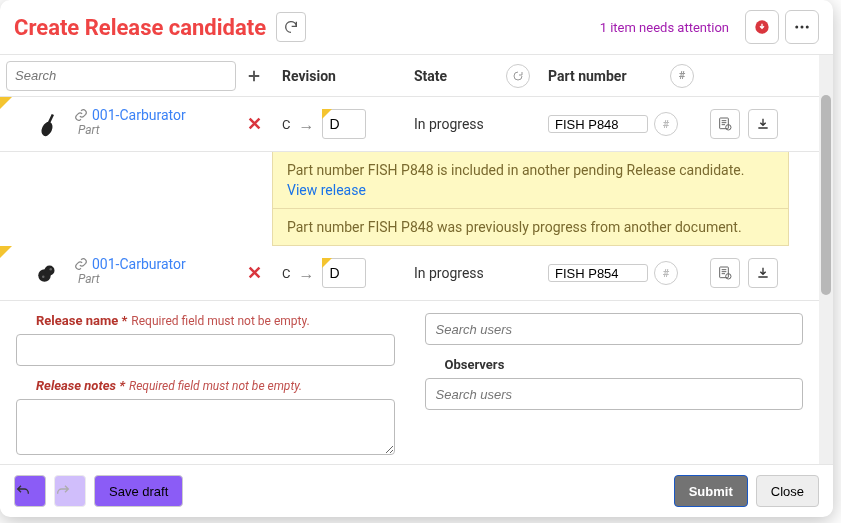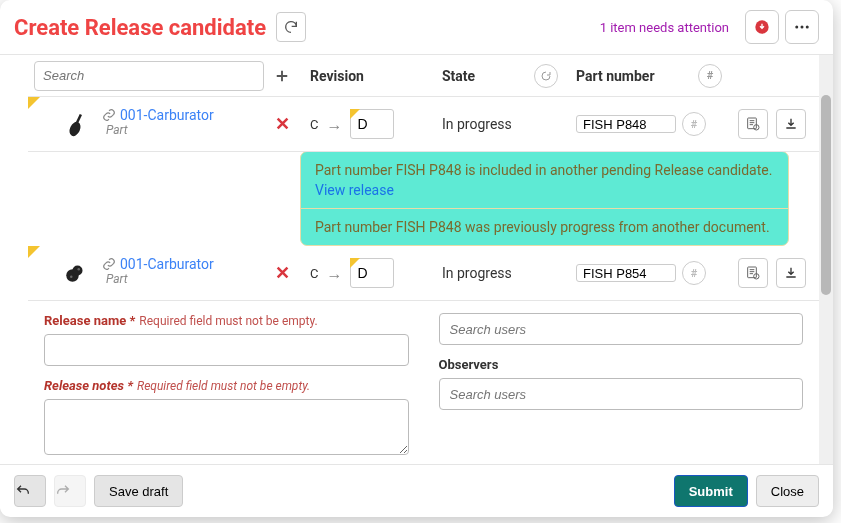--- a/index.html
+++ b/index.html
@@ -5,21 +5,21 @@
 * { box-sizing: border-box; margin: 0; padding: 0; }
 body { font-family: -apple-system, "Segoe UI", Roboto, Arial, sans-serif; font-size: 13px; color: #333; background: #fff; width: 841px; height: 523px; overflow: hidden; position: relative; }
 .modal { width: 833px; height: 517px; border-radius: 10px; box-shadow: 0 4px 20px rgba(0,0,0,0.25); display: flex; flex-direction: column; overflow: hidden; background: #fff; }
 .header { display: flex; align-items: center; padding: 10px 14px; border-bottom: 1px solid #e5e5e5; }
 .title { font-size: 22px; font-weight: 700; color: #ef4444; }
 .refresh-btn { width: 30px; height: 30px; border: 1px solid #ccc; border-radius: 4px; background: #fff; margin-left: 10px; display: flex; align-items: center; justify-content: center; cursor: pointer; }
 .spacer { flex: 1; }
 .attention { font-size: 13px; color: #a21caf; margin-right: 10px; }
 .icon-btn { width: 34px; height: 34px; border: 1px solid #ccc; border-radius: 6px; background: #fff; display: flex; align-items: center; justify-content: center; cursor: pointer; margin-left: 6px; }
 .icon-btn.danger svg { fill: #d9363e; }
-.body { flex: 1; display: flex; flex-direction: column; overflow: hidden; position: relative; padding-left: 28px; }
+.body { flex: 1; display: flex; flex-direction: column; overflow: hidden; position: relative; }
 .grid-header { display: flex; align-items: center; border-bottom: 1px solid #e5e5e5; height: 42px; }
 .search-cell { width: 272px; padding: 4px 6px; display: flex; align-items: center; gap: 6px; }
 .search-input { flex: 1; height: 30px; border: 1px solid #ccc; border-radius: 4px; padding: 0 8px; font-style: italic; font-size: 13px; color: #888; }
 .plus-btn { width: 24px; height: 24px; display: flex; align-items: center; justify-content: center; font-size: 22px; color: #666; cursor: pointer; }
 .col-rev { width: 132px; padding-left: 10px; font-weight: 700; font-size: 14px; }
 .col-state { width: 134px; padding-left: 10px; font-weight: 700; font-size: 14px; display: flex; align-items: center; justify-content: space-between; padding-right: 8px;}
 .col-part { width: 162px; padding-left: 10px; font-weight: 700; font-size: 14px; display: flex; align-items: center; justify-content: space-between; padding-right: 6px;}
 .col-act { flex:1; }
 .circ-btn { width: 24px; height: 24px; border:1px solid #ccc; border-radius:50%; display:flex;align-items:center;justify-content:center;color:#999;font-size:11px;}
 .row { display: flex; border-bottom: 1px solid #e5e5e5; position: relative; }
@@ -33,37 +33,37 @@
 .rev-cell { width: 132px; display:flex;align-items:center; padding:10px; gap:8px;}
 .arrow { color:#888; font-size:16px;}
 .rev-input { width: 44px; height: 30px; border:1px solid #ccc; border-radius:3px; text-align:left; padding:0 6px; font-size:14px; position:relative;}
 .rev-input-wrap { position:relative; display:inline-block;}
 .rev-input-wrap::before { content:""; position:absolute; top:0; left:0; border-top:10px solid #f4c430; border-right:10px solid transparent; z-index:1;}
 .state-cell { width: 134px; display:flex;align-items:center; padding:10px; font-size:14px;}
 .part-cell { width: 162px; display:flex;align-items:center; padding:10px; gap:6px;}
 .part-input { width: 100px; height:18px; border:1px solid #ccc; border-radius:3px; padding:0 6px; font-size:13px;}
 .act-cell { flex:1; display:flex;align-items:center; padding:10px; gap:8px;}
 .act-btn { width:30px;height:30px;border:1px solid #ccc;border-radius:4px;display:flex;align-items:center;justify-content:center;cursor:pointer;color:#666;}
-.warnings { margin-left:272px; background:#5eead4; border:1px solid #e8dca8; border-radius:7px; margin-top:-1px; margin-bottom:0; margin-right:30px; }
+.warnings { margin-left:272px; background:#fef9c3; border:1px solid #e8dca8; border-radius:0; margin-top:-1px; margin-bottom:0; margin-right:30px; }
 .warn-item { padding:10px 14px; font-size:14px; color:#7a6a2f; border-bottom:1px solid #e8dca8;}
 .warn-item:last-child{border-bottom:none;}
 .warn-link { color:#1a73e8; cursor:pointer; display:block; margin-top:4px;}
 .form-area { display:flex; gap:30px; padding:12px 16px; }
 .form-col { flex:1; display:flex; flex-direction:column; gap:6px;}
-.fld-label { font-size:13px; font-weight:700; color:#333; display:flex; align-items:center; gap:4px;}
+.fld-label { font-size:13px; font-weight:700; color:#333; display:flex; align-items:center; gap:4px;margin-left:20px;}
 .fld-label.err { color:#b4342c; }
 .req-note { font-size:12px; font-weight:400; color:#c0504d; }
 .text-input { width:100%; height:32px; border:1px solid #bbb; border-radius:4px; padding:0 8px; font-size:13px;}
 .textarea { width:100%; height:56px; border:1px solid #bbb; border-radius:4px; padding:6px 8px; resize:vertical; font-size:13px;}
 .search-users { width:100%; height:32px; border:1px solid #bbb; border-radius:4px; padding:0 10px; font-style:italic; color:#888; font-size:13px;}
 .help-q { width:16px;height:16px;border:1px solid #bbb;border-radius:50%;display:inline-flex;align-items:center;justify-content:center;font-size:10px;color:#888;font-weight:400;}
 .footer { display:flex; align-items:center; padding:10px 14px; border-top:1px solid #e5e5e5; gap:8px;}
-.footer-btn { height:32px; padding:0 14px; border:1px solid #ccc; border-radius:4px; background:#e5e5e5; cursor:pointer; font-size:13px;}
+.footer-btn { height:32px; padding:0 14px; border:1px solid #ccc; border-radius:4px; background:#8b5cf6; cursor:pointer; font-size:13px;}
 .footer .spacer{flex:1;}
-.submit-btn { background:#0f766e; color:#fff; border:1px solid #1957c4; font-weight:700;}
+.submit-btn { background:#737373; color:#fff; border:1px solid #1957c4; font-weight:700;}
 .close-btn { background:#eee; }
 .undo-btn,.redo-btn{width:32px;padding:0;}
 .redo-btn{opacity:0.4;cursor:default;}
 .vscroll { position:absolute; right:0; top:0; bottom:0; width:14px; background:#f0f0f0;}
 .vscroll-thumb{ position:absolute; right:2px; top:40px; width:10px; height:200px; background:#b8b8b8; border-radius:5px;}
 .scroll-wrap{ position:relative; flex:1; overflow:hidden; padding-right:14px;}
 svg{display:block;}
 </style>
 </head>
 <body>

